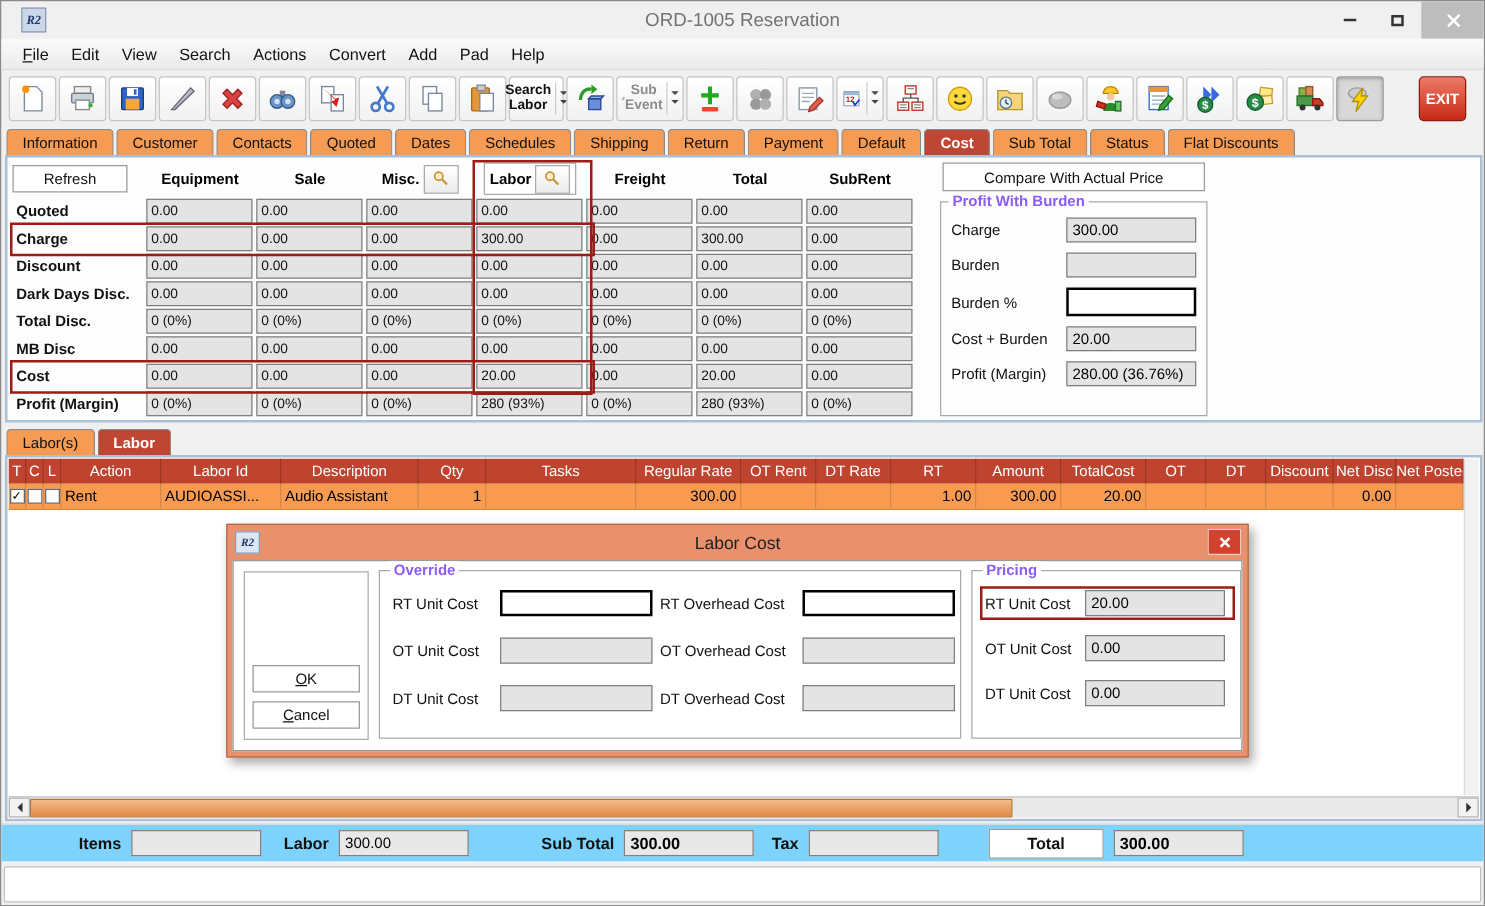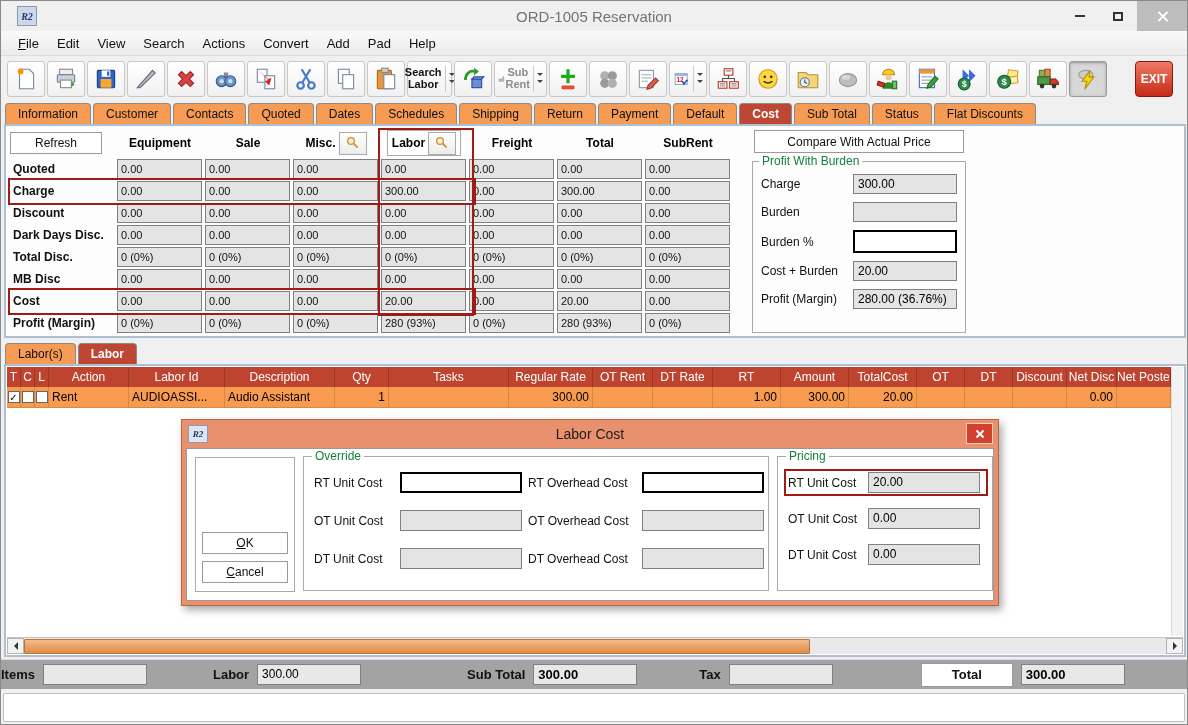--- a/index.html
+++ b/index.html
@@ -62,21 +62,21 @@
     display:flex;align-items:center;justify-content:center;padding:0;}
   .mag-btn svg{width:16px;height:16px;display:block;}
   .cg-label{font-weight:bold;font-size:12px;display:flex;align-items:center;padding-left:3px;color:#111;white-space:nowrap;}
   .cg-cell{background:#E4E4E4;border:1px solid #808080;margin:1px 2px 1px 1px;font-size:11px;
     display:flex;align-items:center;padding-left:3px;color:#111;white-space:nowrap;overflow:hidden;}
   .hl-box{position:absolute;border:2px solid #9E1B16;pointer-events:none;z-index:3;}
 
   .burden{position:absolute;left:746px;top:4px;width:216px;}
   .compare-btn{width:210px;height:23px;margin-left:2px;}
   .b-group{margin-top:8px;border:1px solid #aaa;padding:12px 8px 4px;position:relative;width:214px;height:172px;}
-  .fs-title{position:absolute;top:-8px;left:6px;background:#fdfdfd;font-weight:normal;font-size:12px;padding:0 3px;color:#15803d;white-space:nowrap;}
+  .fs-title{position:absolute;top:-8px;left:6px;background:#fdfdfd;font-weight:bold;font-size:12px;padding:0 3px;color:#8b5cf6;white-space:nowrap;}
   .b-row{display:flex;align-items:center;margin-bottom:8px;}
   .b-label{width:92px;font-size:12px;color:#111;white-space:nowrap;}
   .b-input{width:104px;height:20px;background:#E4E4E4;border:1px solid #808080;font-size:12px;
     display:flex;align-items:center;padding-left:4px;white-space:nowrap;overflow:hidden;}
   .b-input.editable{background:#fff;border:2px solid #000;height:23px;}
 
   
   .items-panel{position:absolute;top:363px;left:3px;width:1182px;height:293px;background:#fff;border:2px solid #aebfd4;}
   .lg-header{display:flex;background:#BF4430;color:#fff;height:20px;align-items:stretch;margin:1px 13px 0 1px;}
   .lg-h{border-right:1px solid #9e3722;text-align:center;font-size:12px;line-height:20px;white-space:nowrap;overflow:hidden;flex-shrink:0;}
@@ -122,21 +122,21 @@
     white-space:nowrap;overflow:hidden;}
   .d-input.editable{background:#fff;border:2px solid #000;}
   .p-rows{padding:12px 4px 0 6px;}
   .p-row{display:flex;align-items:center;margin-bottom:9px;padding:3px 4px;}
   .p-row .d-label{width:80px;}
   .p-row .d-input{width:112px;}
   .p-row.hl{border:2px solid #9E1B16;padding:1px 2px;}
 
   
   .footer{position:absolute;top:658px;left:0;right:0;height:30px;display:flex;align-items:center;
-    background:#a3a3a3;border-top:1px solid #dadada;gap:48px;}
+    padding-left:62px;background:#7dd3fc;border-top:1px solid #dadada;}
   .f-item{display:flex;align-items:center;gap:8px;}
   .f-label{font-weight:bold;font-size:13px;color:#111;white-space:nowrap;}
   .f-label.boxed{display:flex;align-items:center;justify-content:center;width:92px;height:24px;background:#fff;border:1px solid #9a9a9a;}
   .f-input{width:104px;height:21px;background:#E8E8E8;border:1px solid #808080;font-size:12px;line-height:19px;padding-left:4px;}
   .f-input.bold{font-weight:bold;font-size:13px;}
 
   .statusbar{position:absolute;top:692px;left:2px;right:2px;height:29px;background:#fff;border:1px solid #c0c0c0;border-radius:2px;}
 </style>
 </head>
 <body>
@@ -260,21 +260,21 @@
           <path d="M13 1.5v7l4.5-3.5z" fill="#2a9a2a"></path>
           <rect x="11" y="12" width="9" height="8" fill="#6a8fd8" stroke="#2a4a9a"></rect>
           <path d="M11 12l2-2h9l-2 2z" fill="#8fb0e8" stroke="#2a4a9a"></path>
         </svg>
       </div>
     <div class="tbtn">
       <svg viewBox="0 0 24 24" style="width:22px;height:24px">
           <path d="M3 20v-9l4 3v-3l4 3v-3l4 3V7h5v13z" fill="#bcbcbc" stroke="#8a8a8a"></path>
           <rect x="17" y="3" width="2" height="5" fill="#bcbcbc" stroke="#8a8a8a"></rect>
         </svg>
-      <span class="lbl dim">Sub Rent</span>
+      <span class="lbl dim">Sub Event</span>
       <span class="spin">
           <i></i>
           <i></i>
         </span>
     </div>
     <div class="tbtn">
         <svg viewBox="0 0 24 24">
           <path d="M10.5 3h3v5h5v3h-5v5h-3v-5h-5V8h5z" fill="#1faa1f"></path>
           <rect x="6" y="18" width="12" height="3.5" rx="1" fill="#e84a30"></rect>
         </svg>

